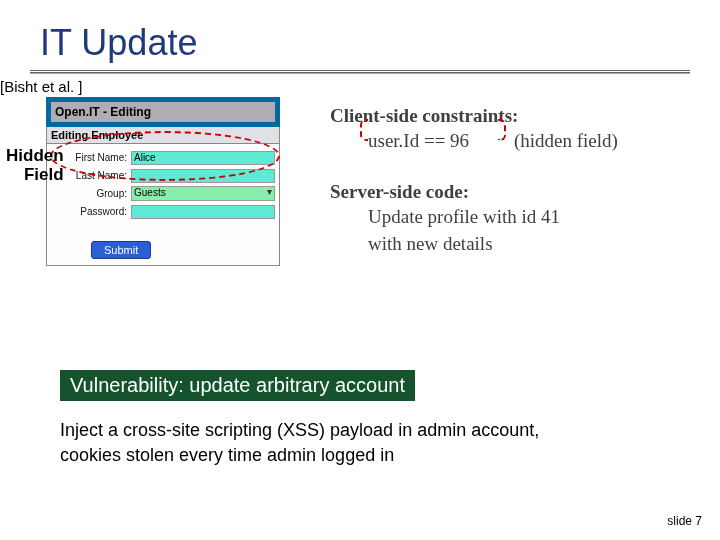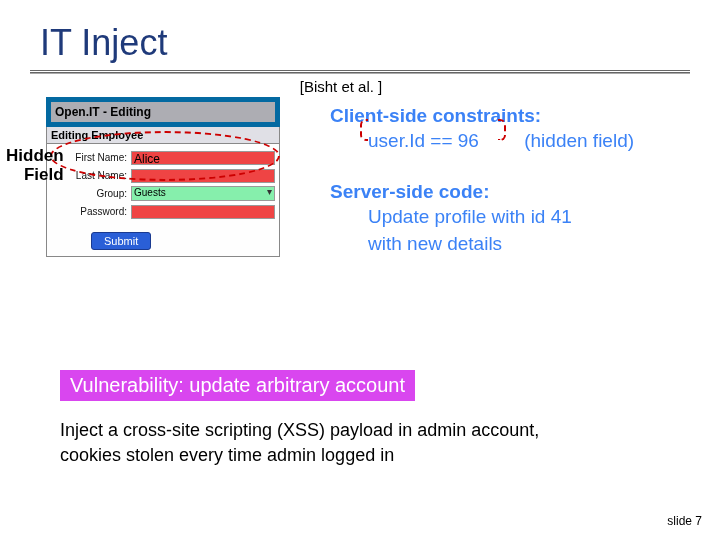--- a/index.html
+++ b/index.html
@@ -18,21 +18,21 @@
     font-weight: 400;
     padding: 22px 0 6px 40px;
   }
   .rule {
     margin: 0 30px 0 30px;
     height: 4px;
     border-top: 3px double #666;
     border-bottom: 1px solid #aaa;
   }
   .citation {
-    text-align: center;
+    text-align: left;
     font-size: 15px;
     color: #000;
     padding: 4px 38px 0 0;
     font-family: Verdana, sans-serif;
   }
   .content {
     position: relative;
     padding: 10px 40px 0 40px;
   }
 
@@ -77,22 +77,22 @@
     width: 80px;
     text-align: right;
     padding-right: 4px;
     font-size: 10px;
     color: #111;
   }
   .frow .inp {
     flex: 1;
     height: 14px;
     border: 1px solid #999;
-    background: #ef4444;
-    font-size: 12px;
+    background: #5eead4;
+    font-size: 10px;
     padding: 0 2px;
   }
   .frow .sel {
     flex: 1;
     height: 15px;
     border: 1px solid #999;
     background: #86efac;
     font-size: 10px;
     position: relative;
     padding: 0 2px;
@@ -105,21 +105,21 @@
     font-size: 10px;
     color: #333;
   }
   .frow .ta {
     flex: 1;
     height: 22px;
     border: 1px solid #999;
     background: #fff;
   }
   .submit {
-    margin: 11px 0 0 40px;
+    margin: 20px 0 0 40px;
     display: inline-block;
     font-size: 11px;
     padding: 2px 12px;
     color: #fff;
     background: #2a5fd7;
     border: 1px solid #1a3a90;
     border-radius: 3px;
   }
 
   .dashed-oval {
@@ -144,43 +144,43 @@
     font-size: 17px;
     font-weight: bold;
     color: #000;
     font-family: Verdana, sans-serif;
     line-height: 1.1;
     text-align: right;
   }
 
   .rightcol {
     margin-left: 290px;
-    font-family: Liberation Sans, sans-serif;
-    color: #3b82f6;
+    font-family: Liberation Serif, serif;
+    color: #404040;
   }
   .rhead {
     font-size: 19px;
     font-weight: bold;
   }
   .rline {
     font-size: 19px;
     padding-left: 38px;
     line-height: 1.45;
   }
   .rline .paren {
     display: inline-block;
     margin-left: 40px;
   }
   .spaceblk { height: 26px; }
 
   .vulnbox {
     position: absolute;
     left: 60px;
     top: 370px;
-    background: #d946ef;
+    background: #14532d;
     color: #fff;
     font-size: 20px;
     padding: 4px 10px;
     font-family: Verdana, sans-serif;
   }
   .explain {
     position: absolute;
     left: 60px;
     top: 418px;
     font-size: 18px;
@@ -193,21 +193,21 @@
     right: 18px;
     bottom: 12px;
     font-size: 12px;
     font-family: Verdana, sans-serif;
     color: #000;
   }
 </style>
 </head>
 <body>
 
-<div class="title">IT Inject</div>
+<div class="title">IT Update</div>
 <div class="rule"></div>
 <div class="citation">[Bisht et al. ]</div>
 
 <div class="content">
 
   <div class="formbox">
     <div class="formhdr">Open.IT - Editing</div>
     <div class="formsub">Editing Employee</div>
     <div class="formbody">
       <div class="frow">

